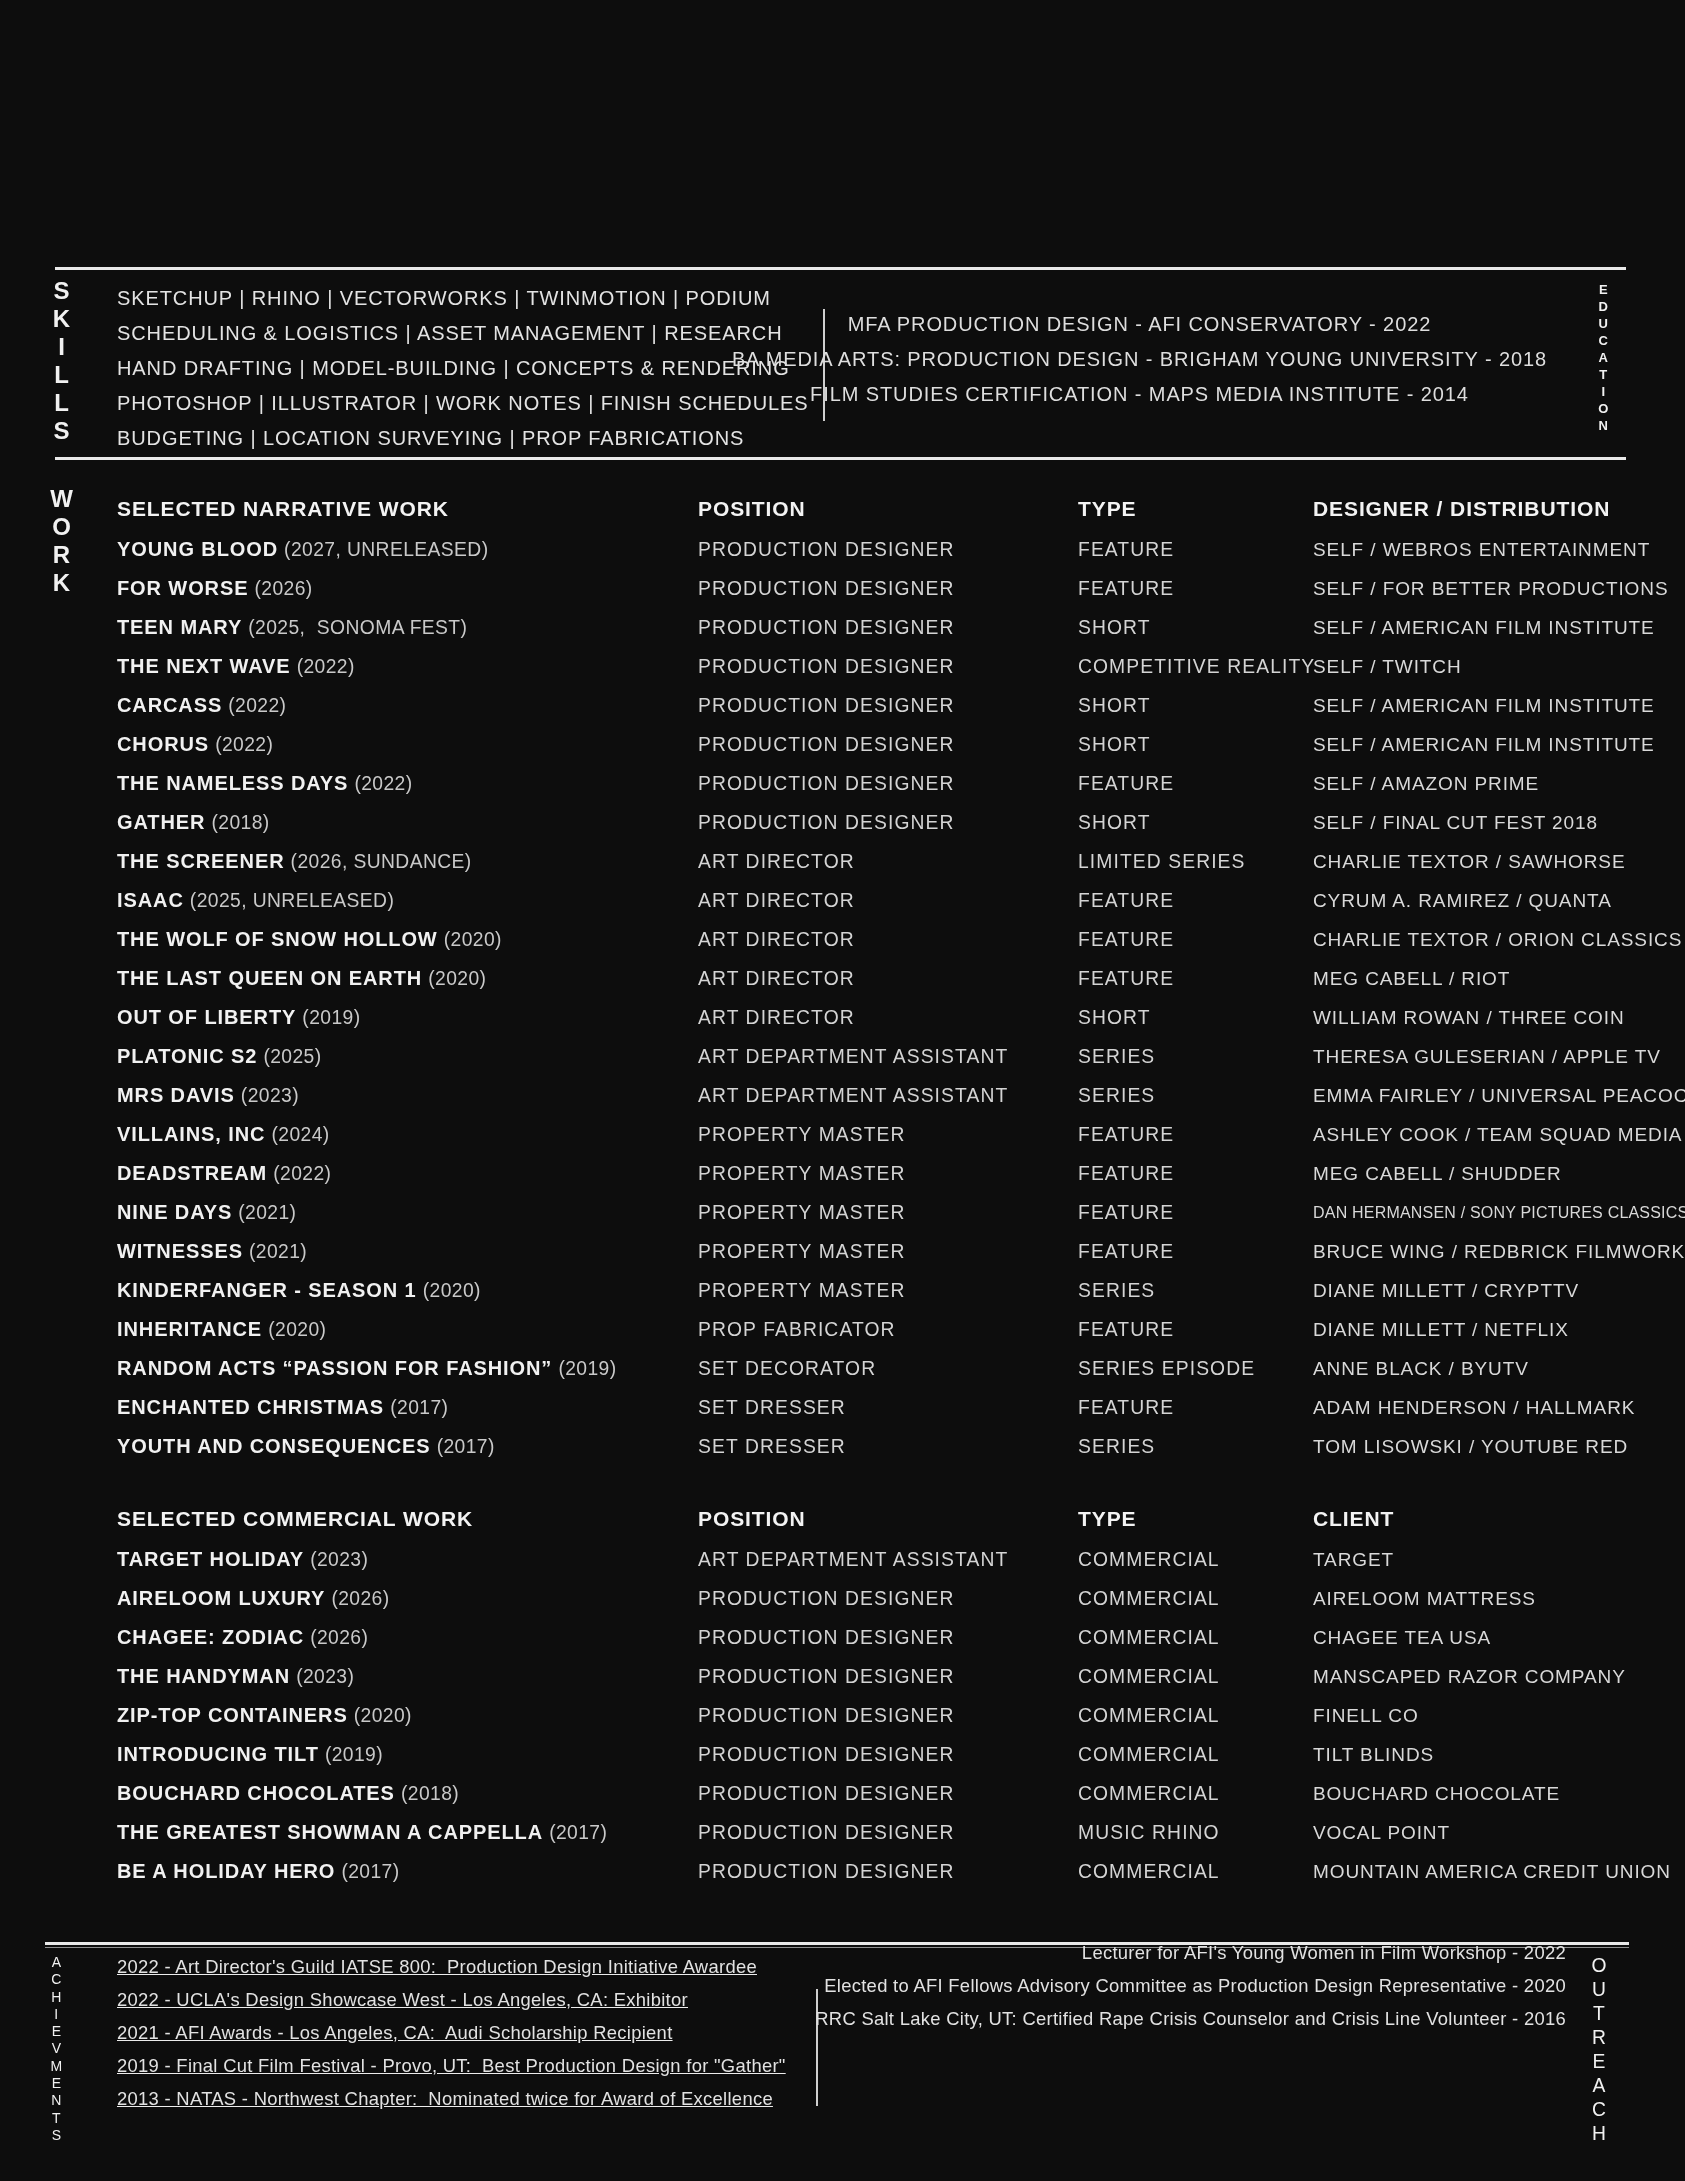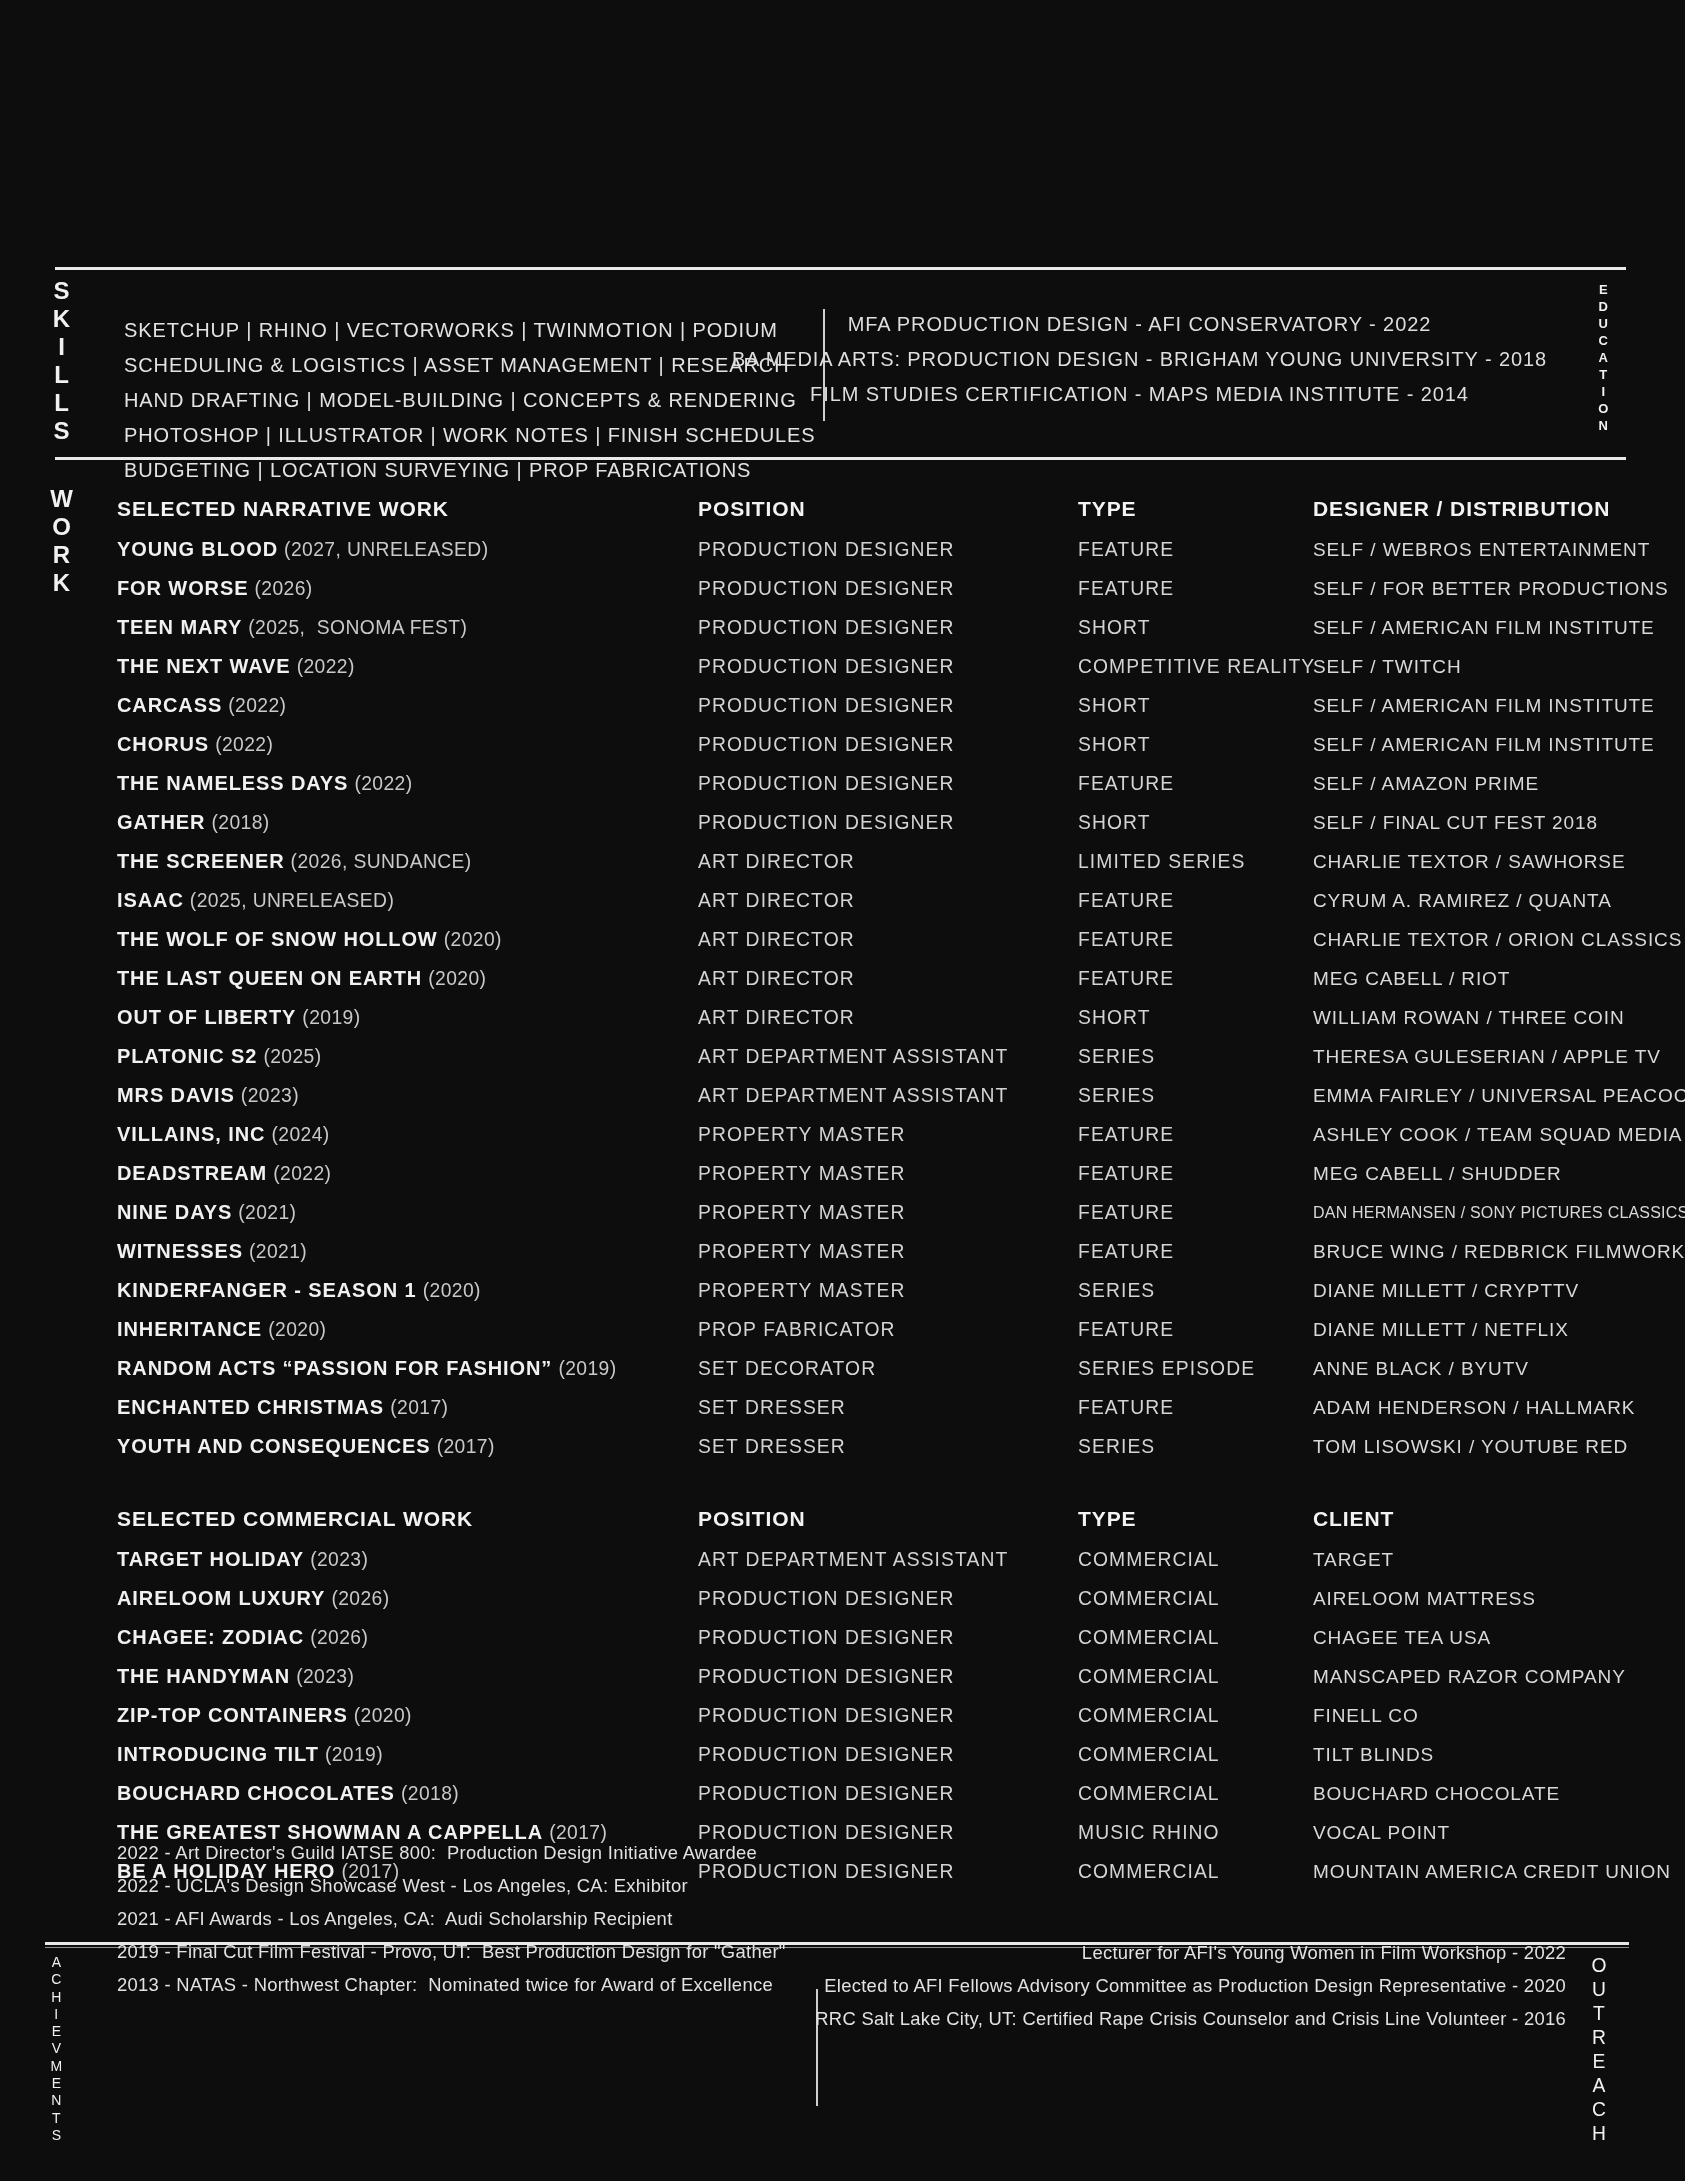--- a/index.html
+++ b/index.html
@@ -13,42 +13,42 @@
   .hrule.dbl::after { content:""; position:absolute; left:0; right:0; top:5.3px; height:0.9px; background:#8f8f8f; }
   .vrule { position:absolute; width:1.8px; background:#cfcfcf; }
 
   .vlabel { position:absolute; white-space:pre-line; text-align:center; color:#f1f1f1; }
   .vlabel.skills   { left:44px;  top:277px;  width:35px; font-size:24px; font-weight:700; line-height:28px; }
   .vlabel.edu      { left:1591px; top:281px; width:24.6px; font-size:13px; font-weight:700; line-height:17px; }
   .vlabel.work     { left:44px;  top:485px;  width:35px; font-size:24px; font-weight:700; line-height:28px; }
   .vlabel.ach      { left:44px;  top:1954px; width:24.6px; font-size:14px; font-weight:400; line-height:17.3px; }
   .vlabel.out      { left:1584px; top:1954px; width:30px; font-size:19.3px; font-weight:400; line-height:24px; }
 
-  .skills-lines { position:absolute; left:124px; top:281px;margin-top:32px; }
+  .skills-lines { position:absolute; left:117px; top:281px; }
   .skills-lines .line { line-height:35px; font-size:20px; letter-spacing:0.9px; color:#e3e3e3; white-space:pre; }
 
   .edu-lines { position:absolute; right:138px; top:307px; text-align:center; }
   .edu-lines .line { line-height:35px; font-size:20px; letter-spacing:0.9px; color:#dedede; white-space:pre; }
 
   .worktable { position:absolute; left:117px; width:1545px; }
   .worktable.narrative  { top:488px; }
   .worktable.commercial { top:1498px; }
   .thead, .trow { display:grid; grid-template-columns:581px 380px 235px 1fr; align-items:center; }
   .thead { height:42px; }
   .thead .th { font-weight:700; font-size:21px; letter-spacing:0.9px; color:#f3f3f3; white-space:pre; }
   .trow { height:39px; }
   .cell { white-space:pre; overflow:visible; }
   .cell.title .t { font-weight:700; font-size:20px; letter-spacing:0.9px; color:#f1f1f1; }
   .cell.title .d { font-weight:400; font-size:19.3px; letter-spacing:0.4px; color:#c9c9c9; margin-left:6.1px; }
   .cell.pos  { font-size:19.3px; letter-spacing:1.1px; color:#d4d4d4; }
   .cell.type { font-size:19.3px; letter-spacing:1.1px; color:#d4d4d4; }
   .cell.credit { font-size:19px; letter-spacing:0.9px; color:#d9d9d9; }
   .cell.credit.small { font-size:16px; letter-spacing:0.2px; }
 
-  .ach-lines { position:absolute; left:117px; top:1836px; }
+  .ach-lines { position:absolute; left:117px; top:1950px;text-decoration:underline; }
   .ach-lines .line { line-height:33px; font-size:18.4px; letter-spacing:0.3px; color:#e2e2e2; white-space:pre; }
   .out-lines { position:absolute; right:119px; top:1936px; text-align:right; }
   .out-lines .line { line-height:33px; font-size:18.4px; letter-spacing:0.3px; color:#e2e2e2; white-space:pre; }
 </style>
 </head>
 <body>
 
 <div class="page">
 
   <div class="hrule" style="top:267px; left:55px; width:1571px;"></div>

